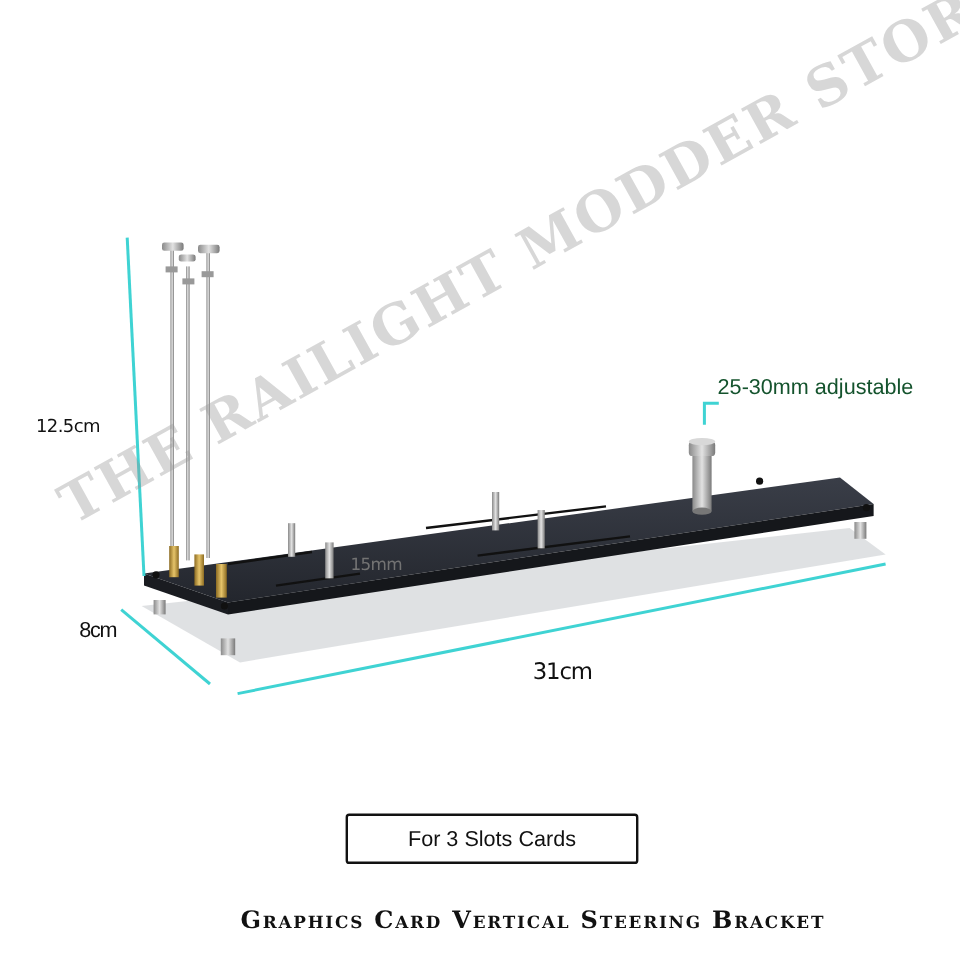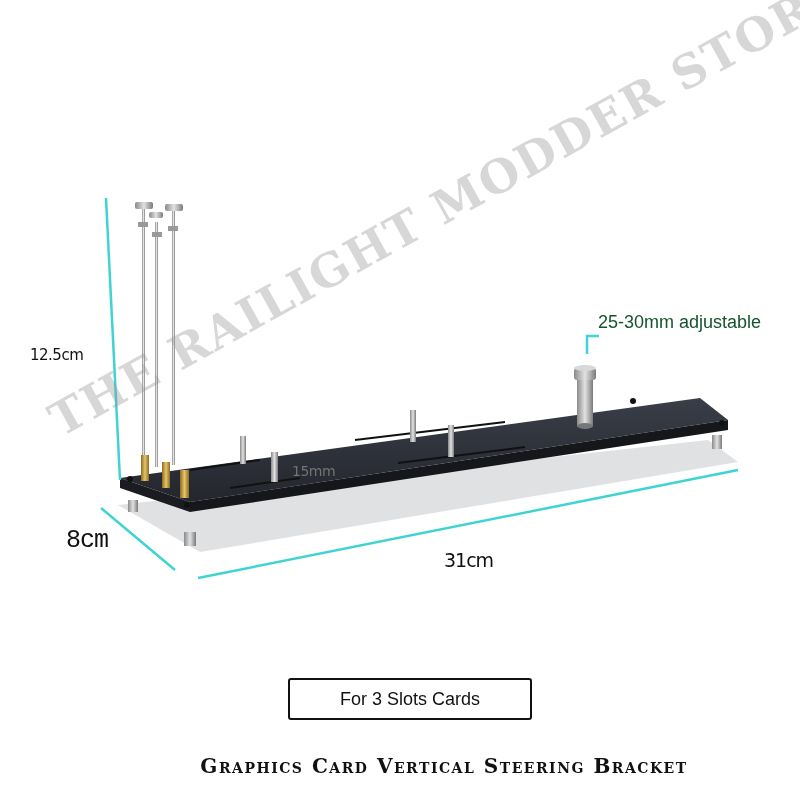--- a/index.html
+++ b/index.html
@@ -2,21 +2,21 @@
 <html><head>
 <meta charset="utf-8">
 <style>
   html, body { margin: 0; padding: 0; background: #ffffff; }
   body { width: 800px; height: 800px; position: relative; overflow: hidden;
          font-family: "Liberation Sans", sans-serif; color: #111; }
   .stage { position: absolute; left: 0; top: 0; width: 800px; height: 800px; }
   .stage svg { position: absolute; left: 0; top: 0; }
   .label { position: absolute; white-space: nowrap; line-height: 1; }
   .dim-height { left: 30px; top: 348px; font-size: 15px; font-family: "DejaVu Sans", sans-serif; letter-spacing: -0.5px; }
-  .dim-depth { left: 66px; top: 528px; font-size: 25px; font-family: Liberation Mono, monospace; letter-spacing: -1px; }
+  .dim-depth { left: 66px; top: 516px; font-size: 18px; font-family: Liberation Sans, sans-serif; letter-spacing: -1px; }
   .dim-length { left: 444px; top: 551px; font-size: 19px; font-family: "DejaVu Sans", sans-serif; letter-spacing: -1px; }
   .dim-slot { left: 292px; top: 464px; font-size: 14px; color: #737373; font-family: "DejaVu Sans", sans-serif; letter-spacing: -0.5px; }
   .annot { left: 598px; top: 311px; font-size: 18px; line-height: 22px; color: #14532d; }
   .annot span { display: block; }
   .watermark { position: absolute; left: 40px; top: 400px; font-family: "DejaVu Serif", serif;
                font-weight: bold; font-size: 46px; color: rgba(150,150,150,0.38);
                transform: rotate(-29deg); transform-origin: 0 0; white-space: nowrap;
                letter-spacing: 2px; }
   .slots-badge { position: absolute; left: 288px; top: 678px; width: 244px; height: 42px;
                  border: 2px solid #111; border-radius: 3px; box-sizing: border-box;

